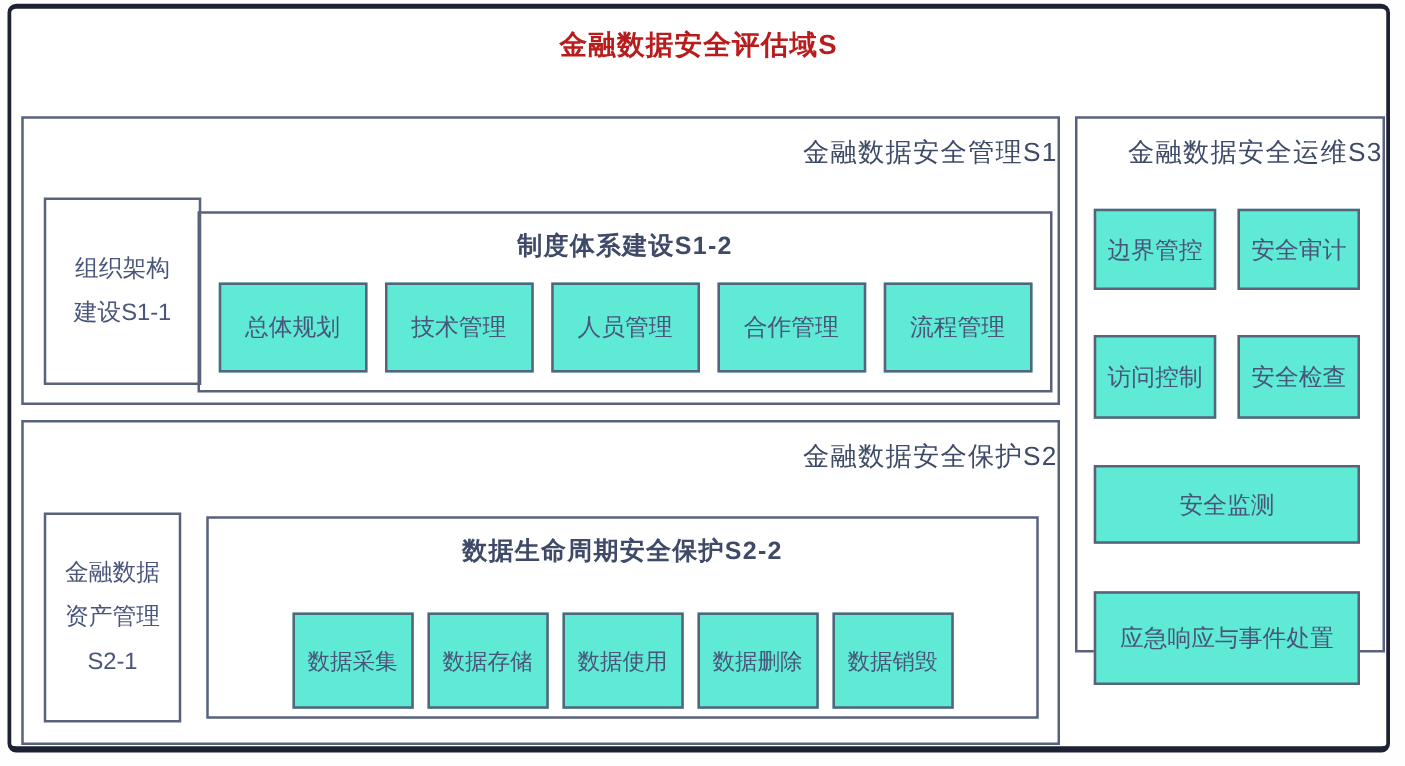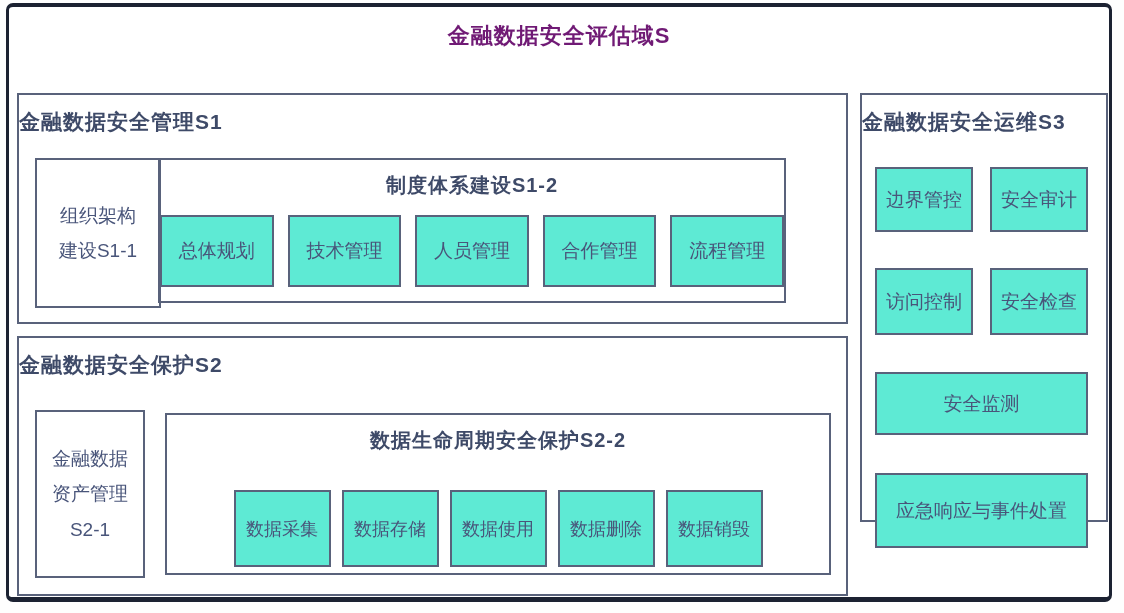--- a/index.html
+++ b/index.html
@@ -2,34 +2,34 @@
 <html><head>
 <meta charset="utf-8">
 <style>
   html,body{margin:0;padding:0;background:#ffffff;width:1124px;height:613px;overflow:hidden;
     font-family:"Liberation Sans","DejaVu Sans",sans-serif;}
   .stage{position:absolute;left:0;top:0;width:1124px;height:613px;background:#fefefe;}
   .outer{position:absolute;left:6px;top:3px;width:1106px;height:599px;
     border:3px solid #1c2232;border-top-width:4px;border-bottom-width:5px;border-radius:7px;
     box-sizing:border-box;background:#ffffff;}
   .main-title{position:absolute;left:0;top:14px;width:100%;text-align:center;
-    font-size:22px;font-weight:bold;color:#701a75;letter-spacing:1px;}
+    font-size:22px;font-weight:bold;color:#b91c1c;letter-spacing:1px;}
   .panel{position:absolute;border:2px solid #59627b;box-sizing:border-box;background:#ffffff;}
   .panel-s1{left:8px;top:86px;width:831px;height:231px;}
   .panel-s2{left:8px;top:329px;width:831px;height:260px;}
   .panel-s3{left:851px;top:86px;width:248px;height:429px;}
-  .panel-title{position:absolute;left:0;top:13px;width:100%;text-align:left;
-    font-size:21px;font-weight:bold;color:#3e4a68;letter-spacing:1px;}
+  .panel-title{position:absolute;left:0;top:13px;width:100%;text-align:right;
+    font-size:21px;font-weight:normal;color:#3e4a68;letter-spacing:1px;}
   .side-box{position:absolute;border:2px solid #59627b;box-sizing:border-box;
     display:flex;align-items:center;justify-content:center;text-align:center;
     font-size:19px;color:#49557a;line-height:1.85;white-space:pre-line;padding:0 8px;}
   .s1-left{left:16px;top:63px;width:126px;height:150px;}
   .s2-left{left:16px;top:72px;width:110px;height:168px;}
   .sub-container{position:absolute;border:2px solid #59627b;box-sizing:border-box;}
-  .s1-sub{left:139px;top:63px;width:628px;height:145px;padding-left:24px;}
+  .s1-sub{left:139px;top:74px;width:684px;height:145px;padding-left:24px;}
   .s2-sub{left:146px;top:75px;width:666px;height:162px;}
   .sub-title{position:absolute;left:0;top:12px;width:100%;text-align:center;
     font-size:20px;font-weight:bold;color:#3e4a68;letter-spacing:1px;}
   .leaf-row{position:absolute;left:0;width:100%;display:flex;justify-content:center;}
   .s1-row{top:55px;gap:14px;}
   .s2-row{top:60px;gap:11px;margin-top:15px;}
   .leaf{border:2px solid #59627b;box-sizing:border-box;background:#5eead4;
     display:flex;align-items:center;justify-content:center;text-align:center;
     font-size:19px;color:#49557a;}
   .s1-leaf{width:119px;height:72px;}

